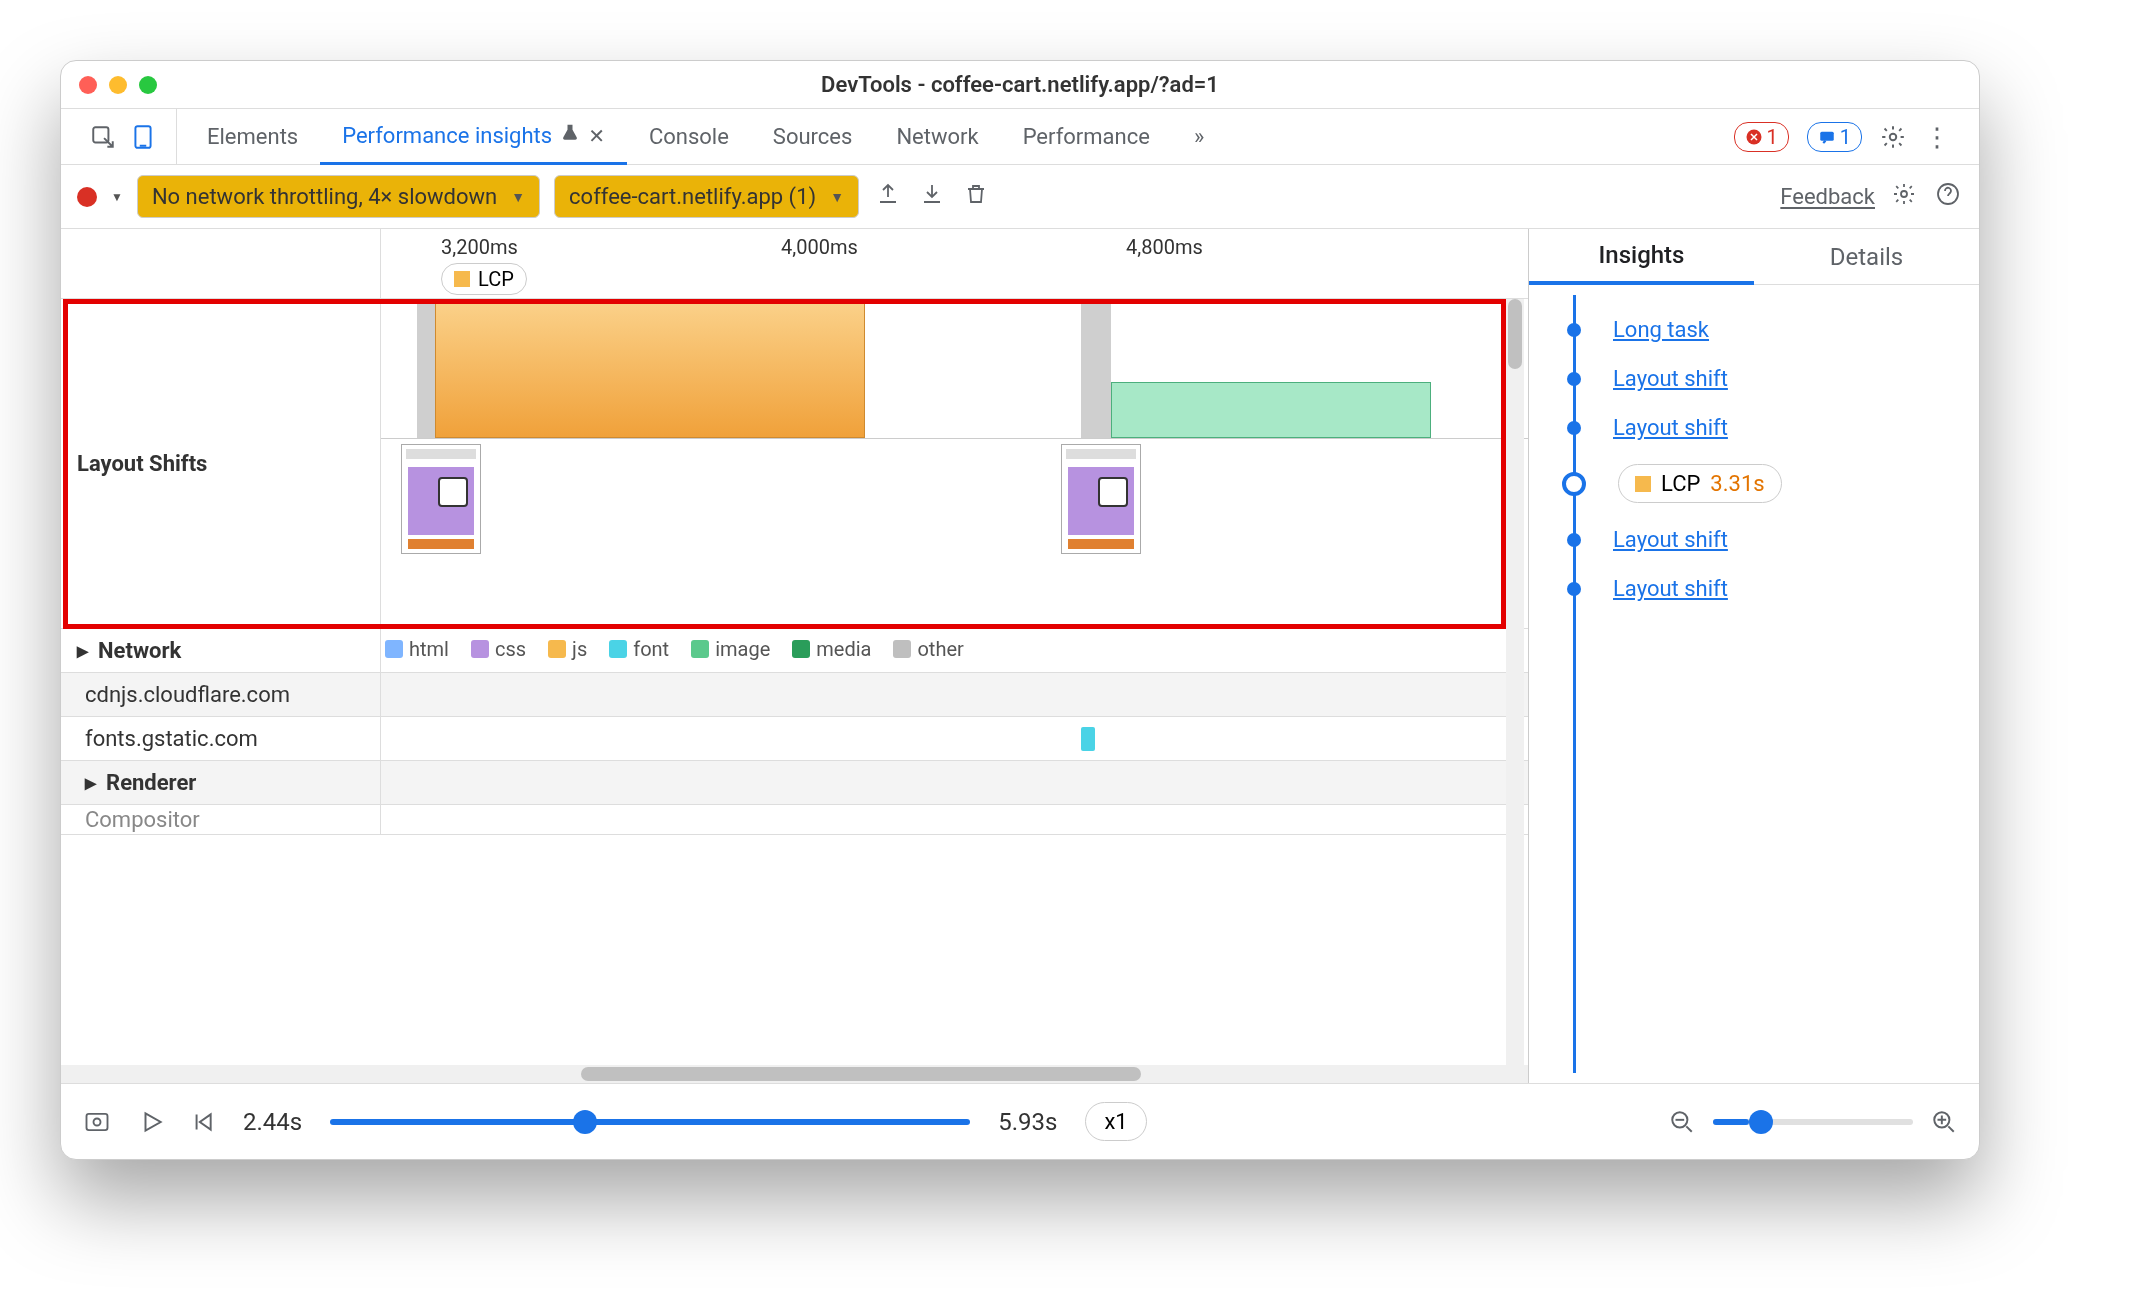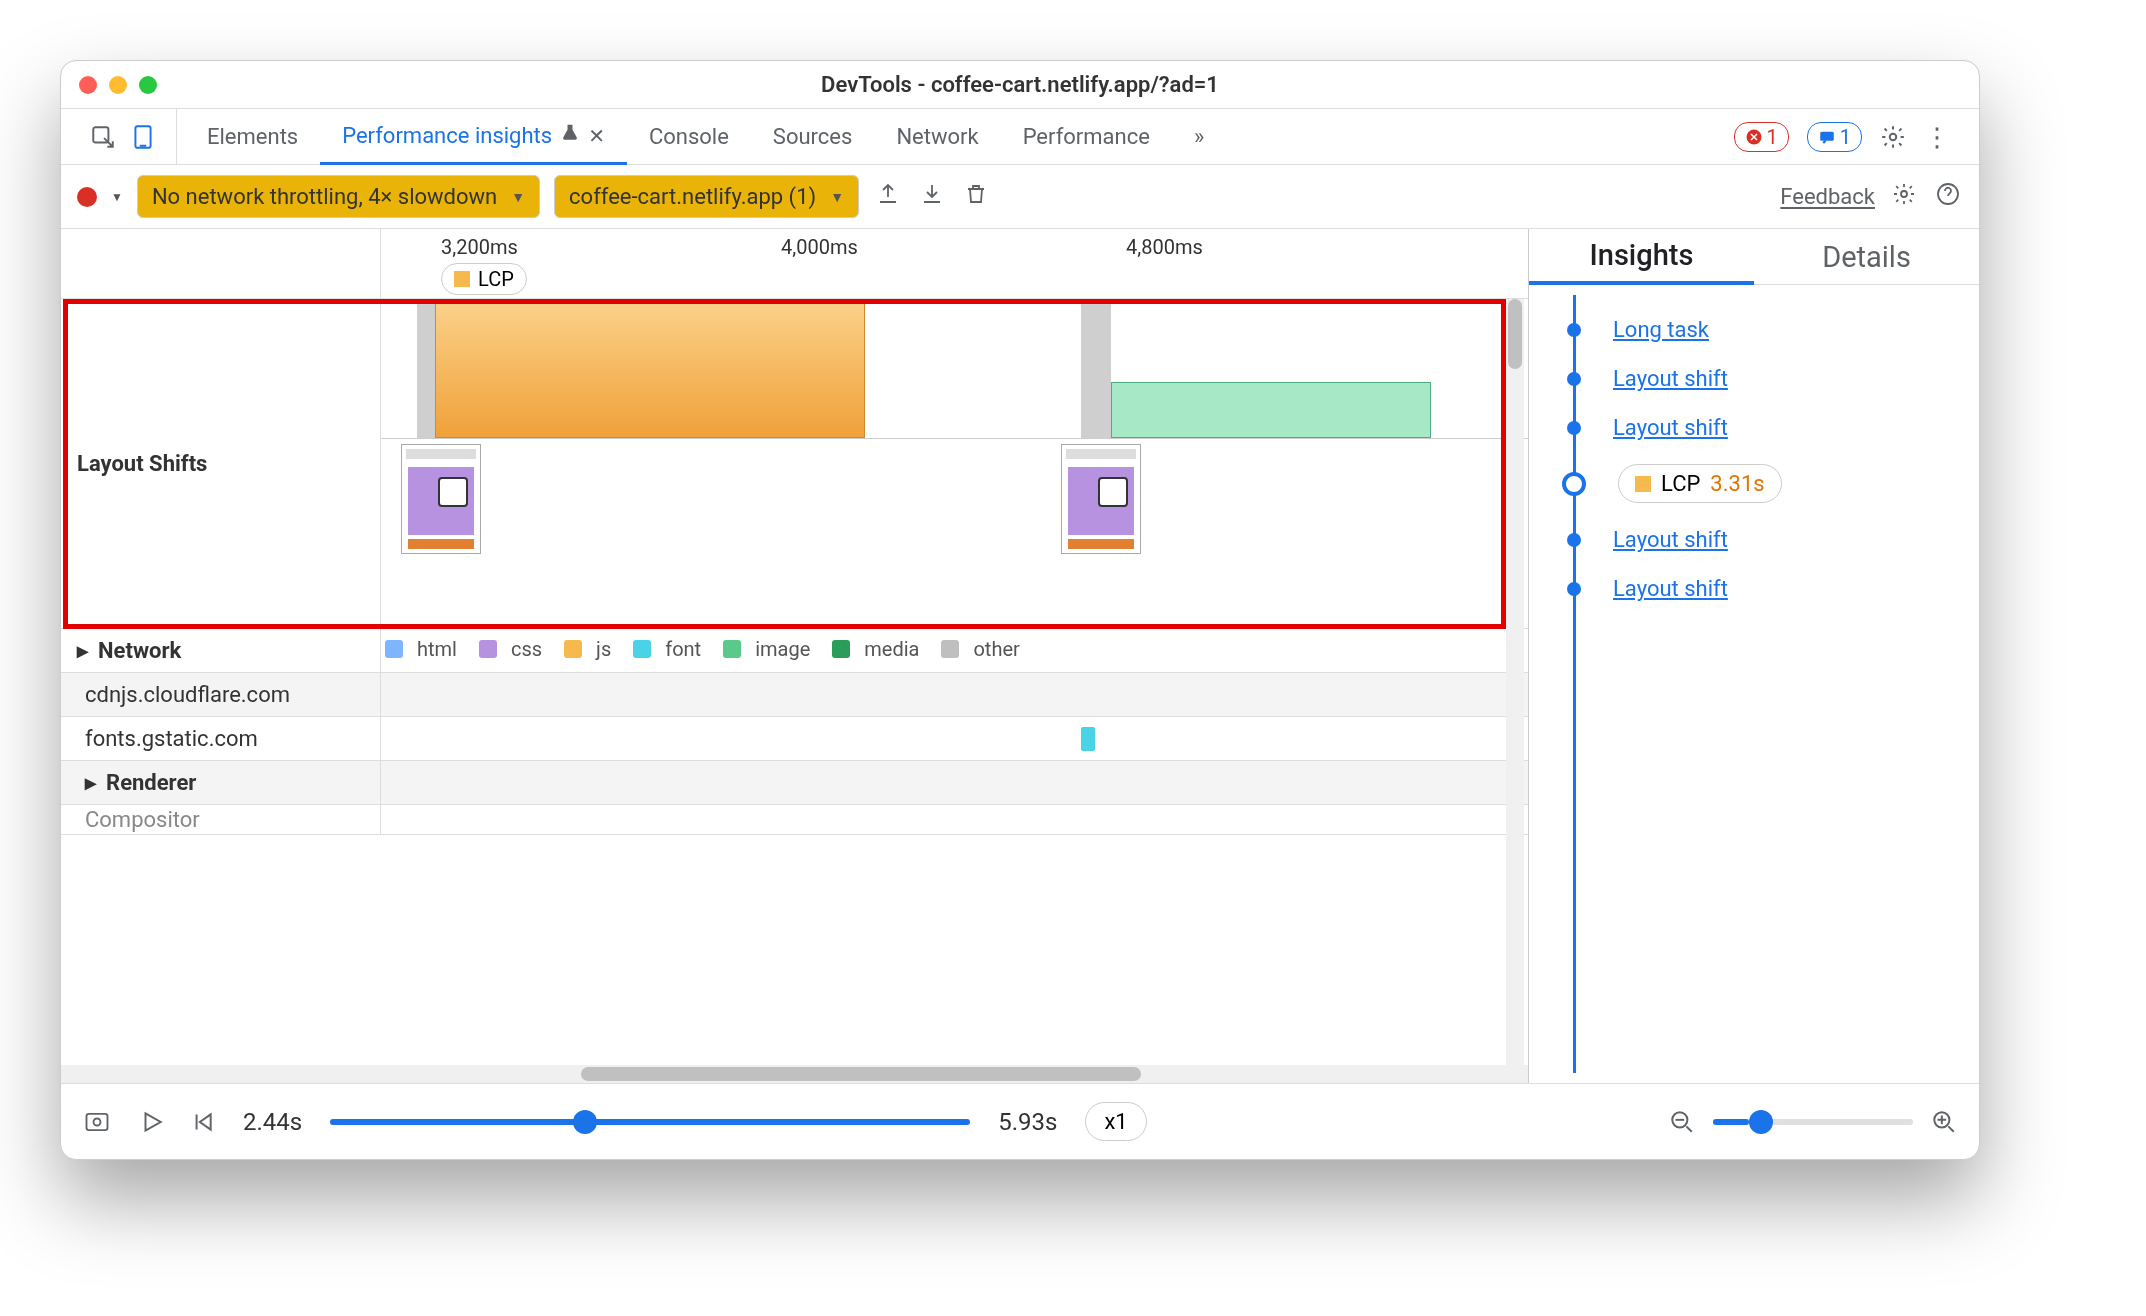--- a/index.html
+++ b/index.html
@@ -143,33 +143,33 @@
     position: absolute; top: 5px; width: 80px; height: 110px;
     background: #fff; border: 1px solid #aaa;
     display: flex; flex-direction: column;
   }
   .thumbnail .th-body { flex: 1; background: #b792e0; margin: 8px 6px 4px 6px; position: relative; }
   .thumbnail .th-bar { height: 10px; background: #e08030; margin: 0 6px 4px 6px; }
   .th-body::after { content: ""; position: absolute; right: 6px; top: 10px; width: 26px; height: 26px; border: 2px solid #333; border-radius: 4px; background: #fff; }
   
   .network-track { height: 44px; }
   .legend { display: flex; gap: 22px; align-items: center; font-size: 20px; color: #555; padding: 8px 0 0 4px; }
-  .legend-item { display: flex; align-items: center; gap: 14px; }
+  .legend-item { display: flex; align-items: center; gap: 6px; }
   .sw { width: 18px; height: 18px; border-radius: 3px; }
   .sw.html{background:#7fb5ff;} .sw.css{background:#b792e0;} .sw.js{background:#f6b94d;}
   .sw.font{background:#4ad3e6;} .sw.image{background:#5bc98c;} .sw.media{background:#2a9d5a;} .sw.other{background:#bfbfbf;}
   
   .net-row { height: 44px; }
   .net-row .label { font-weight: 400; padding-left: 24px; }
   .net-row.alt { background: #f4f4f4; }
   .net-block { position: absolute; top: 10px; height: 24px; border-radius: 2px; }
 
   
   .side-tabs { display: flex; border-bottom: 1px solid #ddd; height: 56px; }
-  .side-tab { flex: 1; text-align: center; font-size: 29px; color: #5f6368; display: flex; align-items: center; justify-content: center; }
+  .side-tab { flex: 1; text-align: center; font-size: 24px; color: #5f6368; display: flex; align-items: center; justify-content: center; }
   .side-tab.active { color: #202124; font-weight: 500; border-bottom: 4px solid #1a73e8; margin-bottom: -1px; }
   .insights-list { flex: 1; overflow: auto; padding: 8px 16px 16px 30px; position: relative; }
   .rail { position: absolute; left: 44px; top: 10px; bottom: 10px; width: 3px; background: #1a73e8; }
   .ins-item { display: flex; align-items: center; gap: 32px; margin: 24px 0; position: relative; }
   .ins-dot { width: 14px; height: 14px; background: #1a73e8; border-radius: 50%; z-index: 1; margin-left: 8px; flex-shrink: 0; }
   .ins-dot.big { width: 24px; height: 24px; border: 4px solid #1a73e8; background: #fff; margin-left: 3px; }
   .ins-link { color: #1a73e8; text-decoration: underline; font-size: 22px; }
   .ins-pill { border: 1px solid #ccc; border-radius: 22px; padding: 6px 16px; background: #fff; font-size: 22px; display: flex; align-items: center; gap: 10px; }
   .ins-pill .val.orange { color: #e37400; }
 

